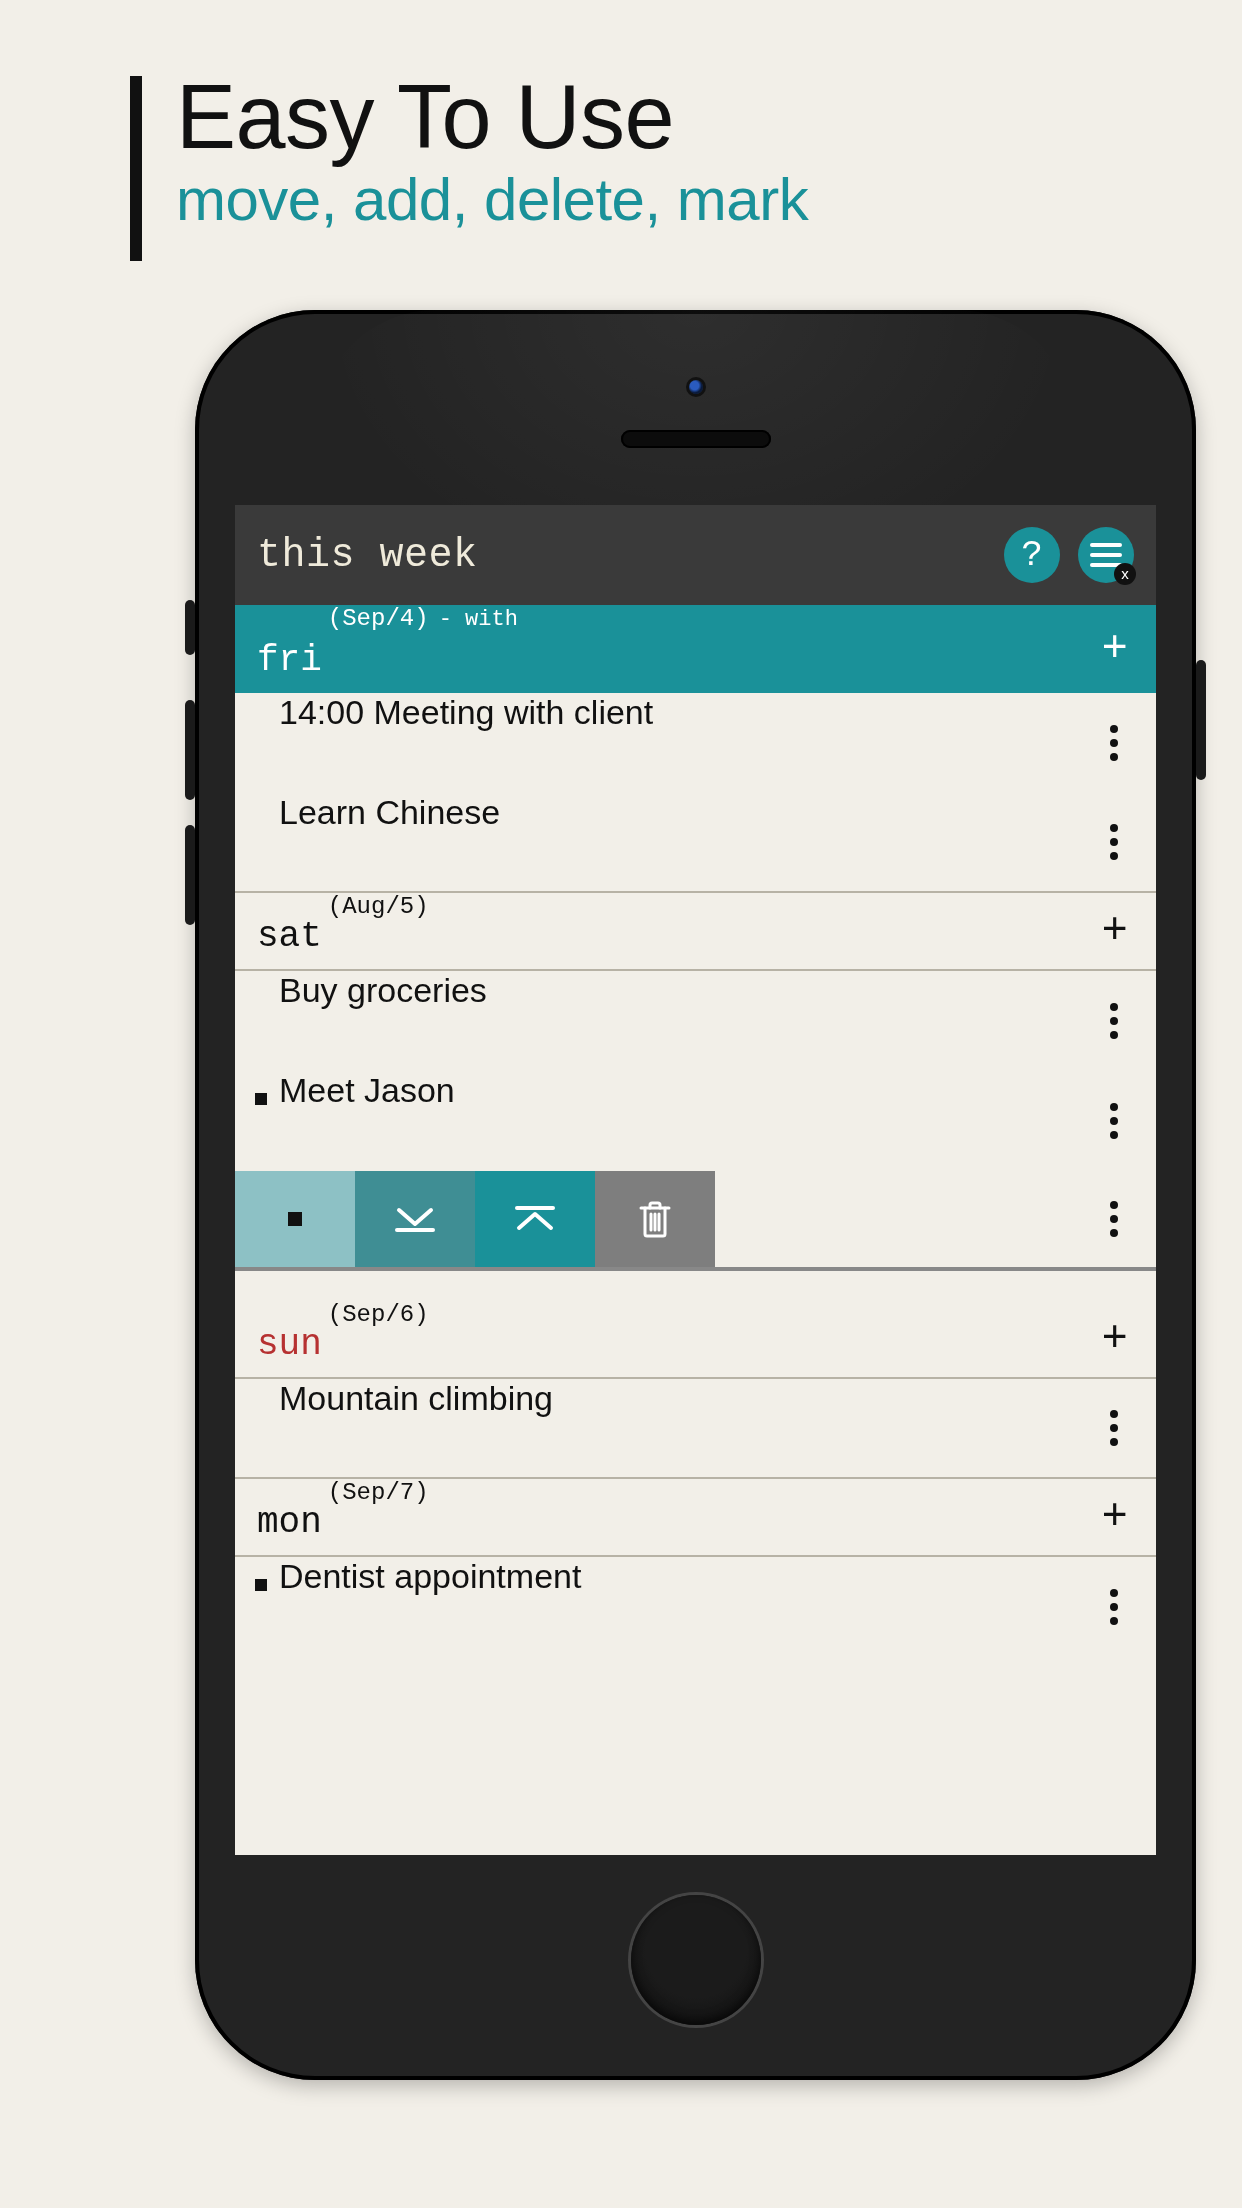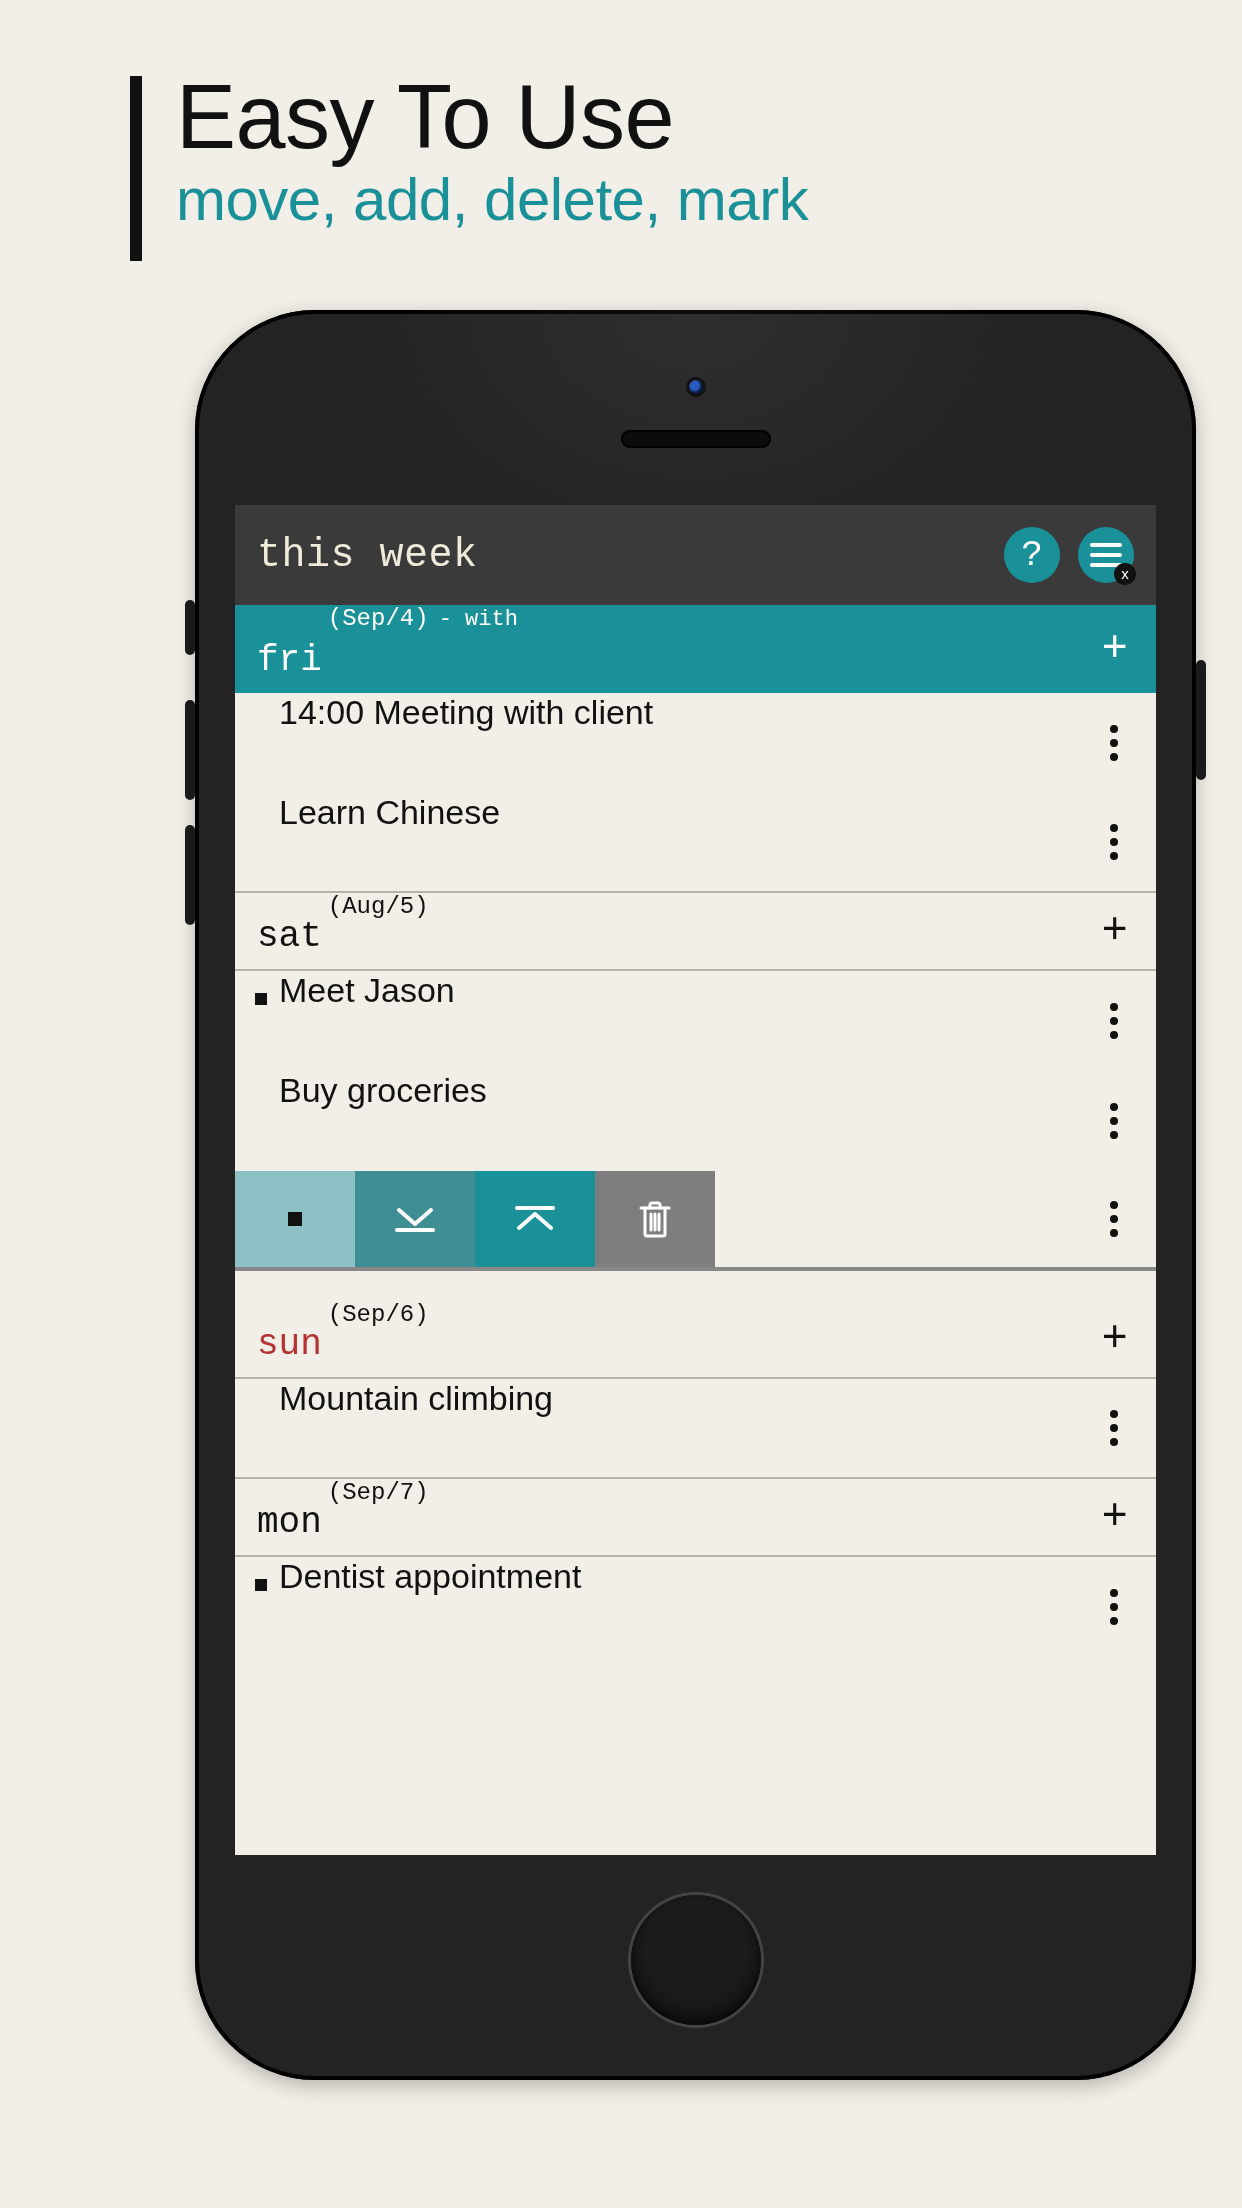--- a/index.html
+++ b/index.html
@@ -304,26 +304,26 @@
       <span>Learn Chinese</span>
       <span class="kebab"></span>
     </div>
 
     <div class="day-row">
       <span class="day-name">sat</span>
       <span class="day-date">(Aug/5)</span>
       <span class="add">+</span>
     </div>
     <div class="task">
+      <span>Buy groceries</span>
+      <span class="kebab"></span>
+    </div>
+    <div class="task">
       <span class="mark"></span>
       <span>Meet Jason</span>
-      <span class="kebab"></span>
-    </div>
-    <div class="task">
-      <span>Buy groceries</span>
       <span class="kebab"></span>
     </div>
 
     <div class="action-row">
       <div class="seg mark-seg" title="mark">
         <div class="dot-sq"></div>
       </div>
       <div class="seg down-seg" title="move down">
         <svg class="arrow-svg" viewBox="0 0 44 30">
           <polyline points="6,6 22,20 38,6"></polyline>

